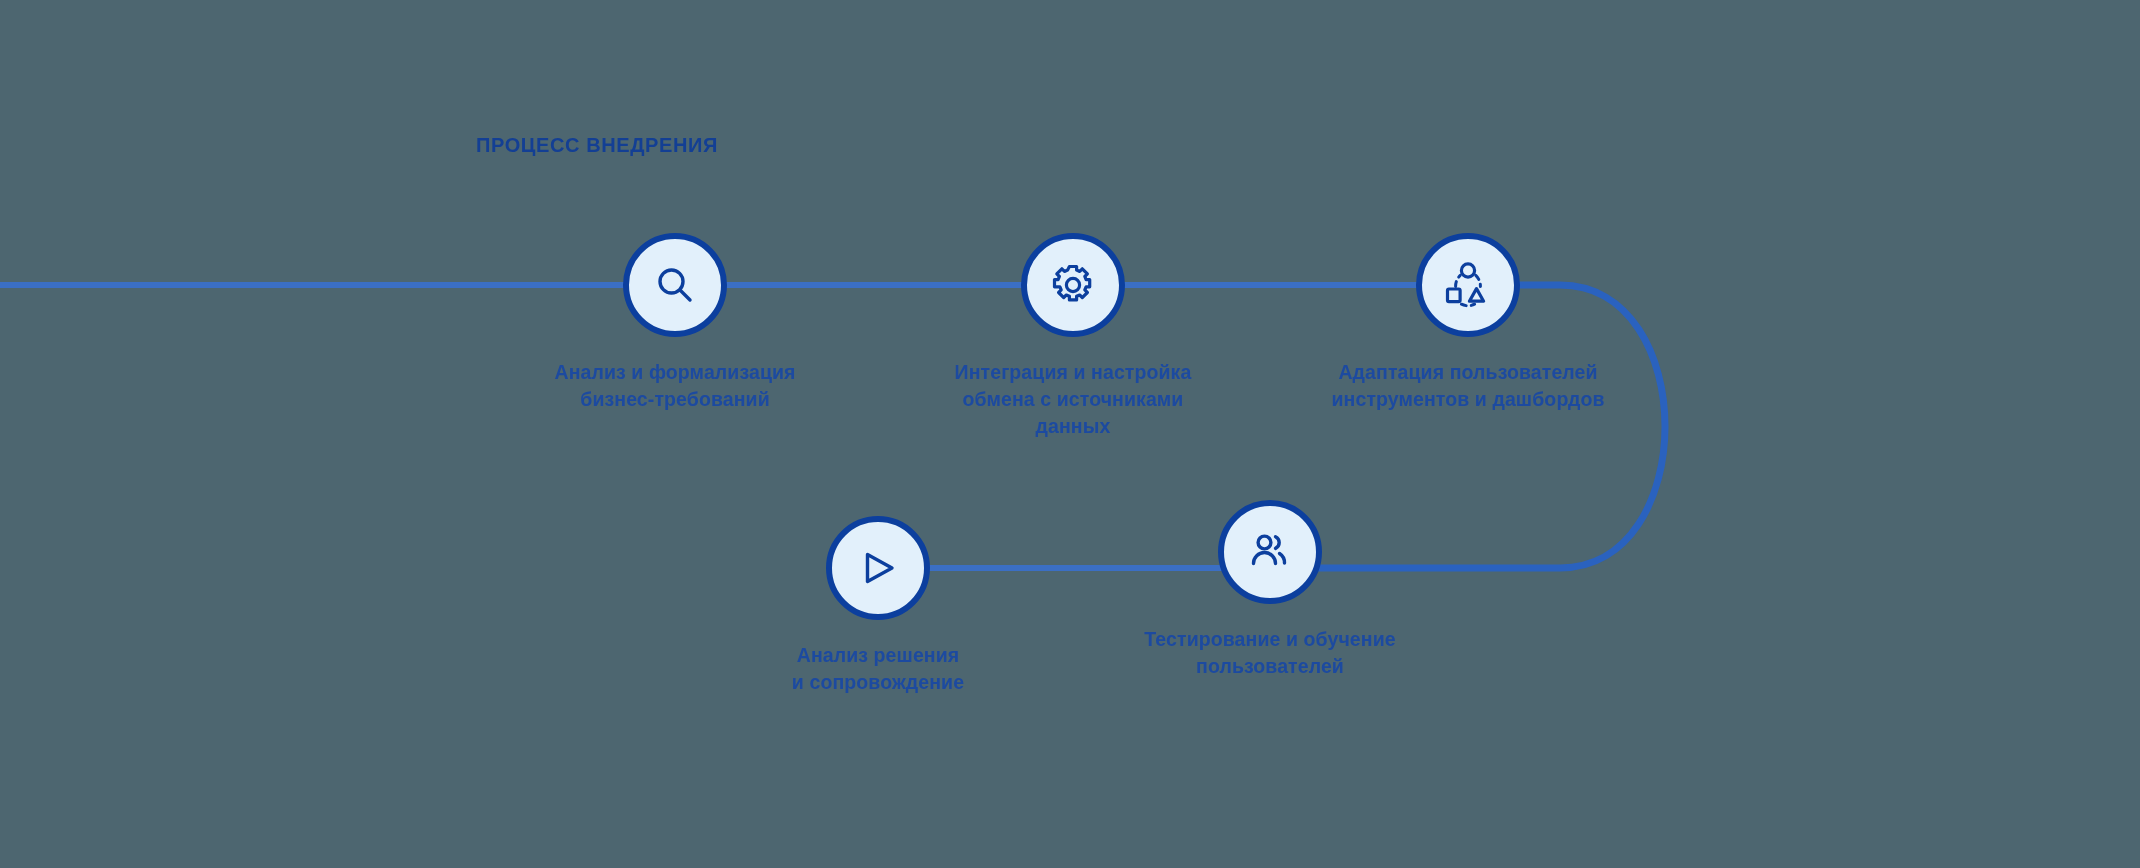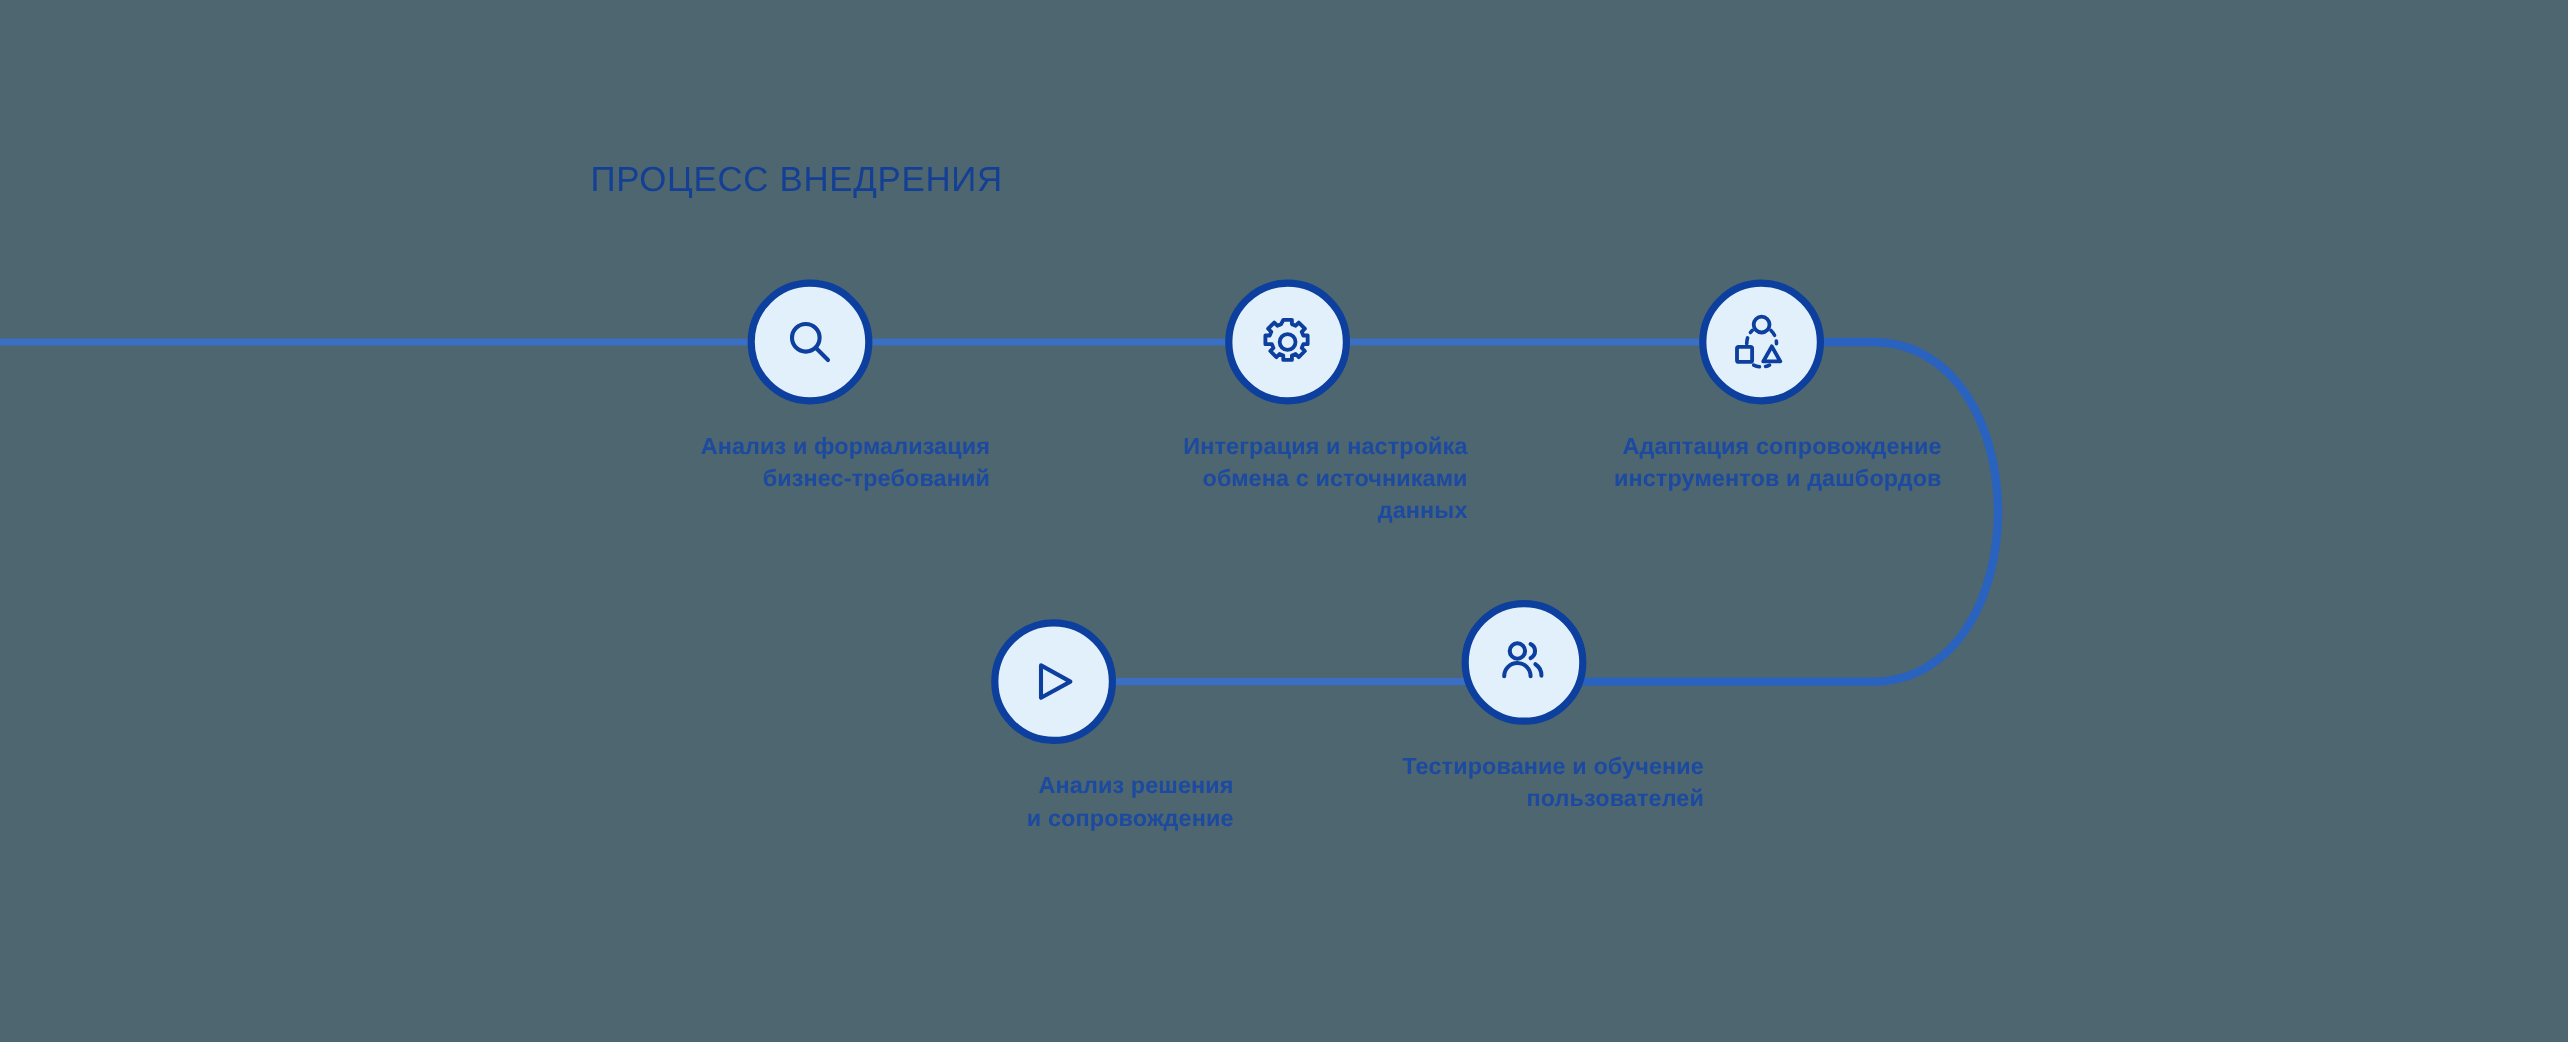--- a/index.html
+++ b/index.html
@@ -10,41 +10,41 @@
     overflow:hidden;
   }
   #stage {
     position:relative;
     width:2140px; height:868px;
     background:#4d6670;
   }
   
   #process-title {
     position:absolute;
-    left:492px; top:134px;
-    font-size:29px;
-    font-weight:normal;
+    left:476px; top:134px;
+    font-size:20px;
+    font-weight:bold;
     letter-spacing:0.6px;
     color:#133f94;
     white-space:nowrap;
     font-family:"Liberation Sans", sans-serif;
   }
   
   #connectors {
     position:absolute;
     left:0; top:0;
     width:2140px; height:868px;
     pointer-events:none;
   }
   
   .step {
     position:absolute;
     width:300px;
     margin-left:-150px;
-    text-align:right;
+    text-align:center;
   }
   .step-circle {
     position:relative;
     width:104px; height:104px;
     margin:0 auto;
     border-radius:50%;
     background:#e2f0fb;
     border:6px solid #0c3f9e;
     display:flex;
     align-items:center;
@@ -114,21 +114,21 @@
         <svg width="50" height="50" viewBox="0 0 50 50">
           <circle cx="25" cy="10.5" r="6.6" fill="none" stroke="#0c3f9e" stroke-width="3.2"></circle>
           <rect x="4.5" y="29" width="12.6" height="12.6" rx="1.4" fill="none" stroke="#0c3f9e" stroke-width="3.2"></rect>
           <path d="M33.5 28.6 L40.6 41.2 H26.4 Z" fill="none" stroke="#0c3f9e" stroke-width="3.2" stroke-linejoin="round"></path>
           <path d="M12.6 26.5 A 15 15 0 0 1 17.2 15.4" fill="none" stroke="#0c3f9e" stroke-width="3" stroke-linecap="round" stroke-dasharray="5 5"></path>
           <path d="M32.8 15.4 A 15 15 0 0 1 37.4 26.5" fill="none" stroke="#0c3f9e" stroke-width="3" stroke-linecap="round" stroke-dasharray="5 5"></path>
           <path d="M18.4 44.2 A 15 15 0 0 0 31.6 44.2" fill="none" stroke="#0c3f9e" stroke-width="3" stroke-linecap="round" stroke-dasharray="5 5"></path>
         </svg>
       </span>
     </div>
-    <div class="step-label">Адаптация сопровождение
+    <div class="step-label">Адаптация пользователей
 инструментов и дашбордов</div>
   </div>
 
   <div class="step" style="left:878px; top:516px;">
     <div class="step-circle">
       <span>
         <svg width="48" height="48" viewBox="0 0 48 48">
           <path d="M13.5 10.5 L38 24 L13.5 37.5 Z" fill="none" stroke="#0c3f9e" stroke-width="3.4" stroke-linejoin="round"></path>
         </svg>
       </span>

